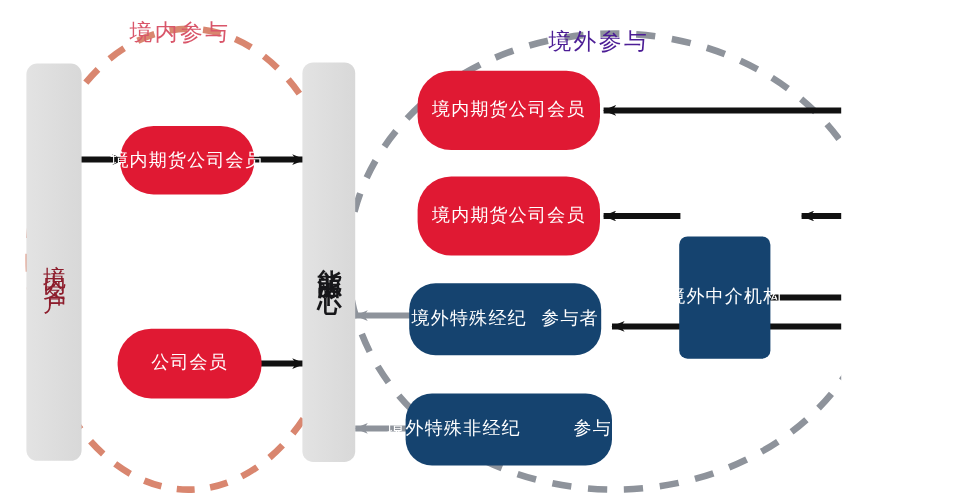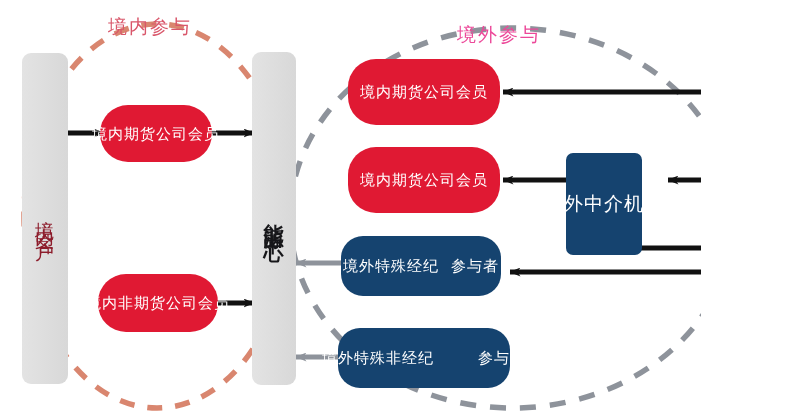--- a/index.html
+++ b/index.html
@@ -61,35 +61,36 @@
     background:#e01933;
     border-radius:28px;
   }
   .node-navy{
     background:#15436f;
     border-radius:22px;
   }
   .node-navy-sq{
     background:#15436f;
     border-radius:7px;
-    font-size:19px;
+    font-size:15px;
     line-height:1.35;
     letter-spacing:1px;
+    margin-top:44px;
   }
 
   
   .loop-caption{
     position:absolute;
     font-size:19px;
     letter-spacing:2px;
     white-space:nowrap;
     z-index:5;
   }
   .caption-domestic{color:#d9566a;}
-  .caption-overseas{color:#ec4899;}
+  .caption-overseas{color:#4c1d95;}
 </style>
 </head>
 <body>
 
 <div id="stage">
 
   <svg id="bg-svg" viewBox="0 0 797 418">
     <defs>
       <marker id="arrow-black" markerWidth="11" markerHeight="9" refX="10.5" refY="4.5" orient="auto" markerUnits="userSpaceOnUse">
         <path d="M0,0 L11,4.5 L0,9 L3.2,4.5 Z" fill="#111111"></path>
@@ -139,21 +140,20 @@
   <div class="pillar pillar-overseas" style="left:712px; top:53px; width:48px; height:331px;">
     <div class="pillar-label">境外客户</div>
   </div>
 
   <div class="node node-red" style="left:100px; top:105px; width:112px; height:57px;">
     <span>境内期货</span>
     <span>公司会员</span>
   </div>
 
   <div class="node node-red" style="left:98px; top:274px; width:120px; height:58px;">
-    <span>境内非期货</span>
     <span>公司会员</span>
   </div>
 
   <div class="node node-red" style="left:348px; top:59px; width:152px; height:66px;">
     <span>境内期货</span>
     <span>公司会员</span>
   </div>
 
   <div class="node node-red" style="left:348px; top:147px; width:152px; height:66px;">
     <span>境内期货</span>

